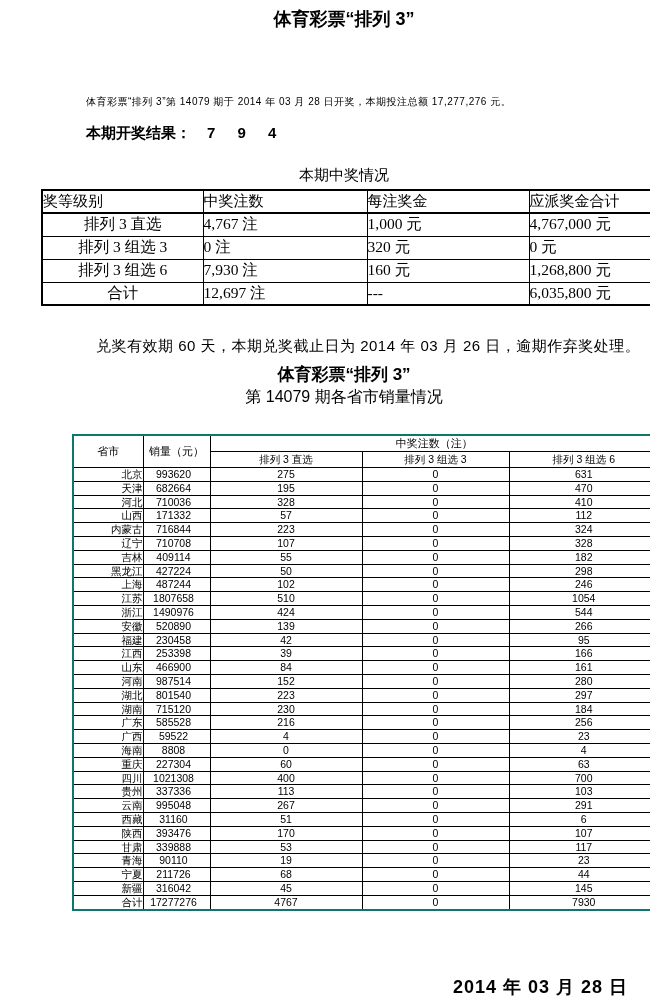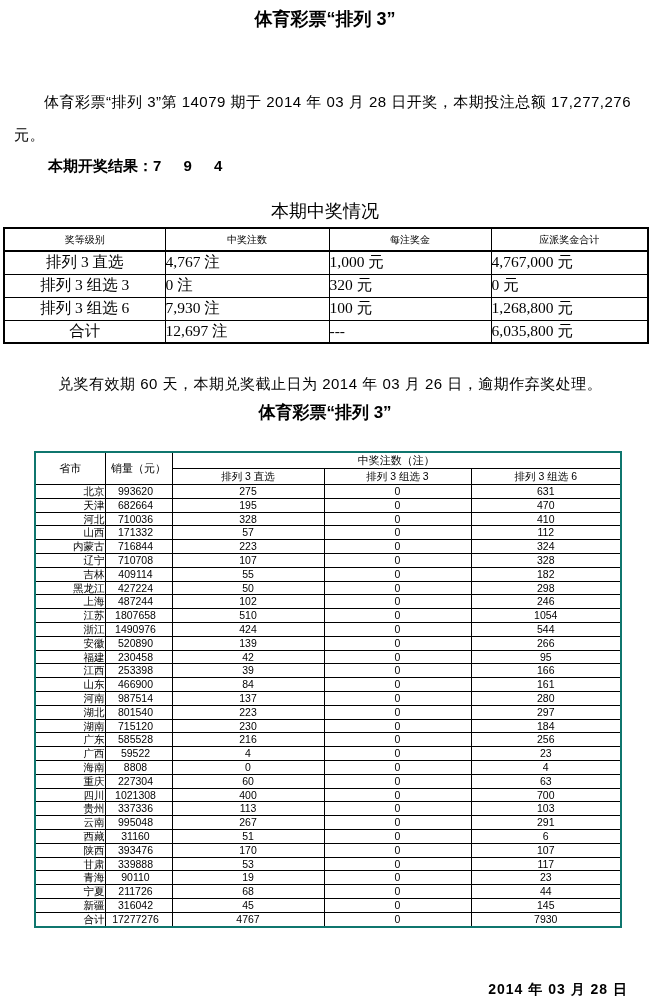--- a/index.html
+++ b/index.html
@@ -2,50 +2,50 @@
 <html><head>
 <meta charset="utf-8">
 <style>
   * { box-sizing: border-box; }
   html, body { margin: 0; padding: 0; }
   body {
     width: 650px; height: 1000px;
     background: #ffffff; color: #000000;
     font-family: "Liberation Sans", "DejaVu Sans", sans-serif;
   }
-  .page { position: relative; width: 650px; height: 1000px; overflow: hidden; }
+  .page { position: relative; width: 650px; height: 1000px; overflow: hidden; padding-left: 38px; }
 
   .doc-title { text-align: center; font-size: 18px; font-weight: bold; line-height: 23px; margin: 0; }
   .doc-title.first { padding-top: 8px; }
 
   .intro {
-    margin: 54px 7px 0 14px;
-    font-size: 15px; line-height: 33px;
+    margin: 54px 7px 0 28px;
+    font-size: 10px; line-height: 33px;
     text-indent: 2em; letter-spacing: 0.5px;
   }
   .result-line {
     margin: 6px 0 0 48px;
     font-size: 15px; font-weight: bold;
   }
-  .result-digits { letter-spacing: 9px; font-weight: bold; text-align: center; }
-
-  .prize-title { margin-top: 23px; text-align: center; font-size: 18px; }
+  .result-digits { letter-spacing: 9px; margin-left: 16px; font-weight: bold; text-align: center; }
+
+  .prize-title { margin-top: 23px; text-align: center; font-size: 15px; }
 
   table { border-collapse: collapse; table-layout: fixed; }
   table.prize {
     margin: 4px 0 0 3px; width: 644px;
     border: 2px solid #000;
     font-family: "Liberation Serif", "DejaVu Serif", serif;
     font-size: 15.5px;
   }
   table.prize th, table.prize td { border: 1px solid #000; height: 23px; padding: 0; }
   table.prize thead th {
     font-family: "Liberation Sans", sans-serif;
-    font-weight: normal; font-size: 10px;
-    border-bottom: 2px solid #000; text-align: center;
+    font-weight: normal; font-size: 15px;
+    border-bottom: 2px solid #000; text-align: left;
   }
   table.prize td.cat { text-align: center; }
   table.prize td.num { text-align: left; padding-right: 6px; }
 
   .notice {
     margin: 26px 7px 0 28px;
     font-size: 15px; line-height: 27px;
     text-indent: 2em; letter-spacing: 0.5px;
   }
   .sales-title1 { margin-top: 5px; text-align: center; font-size: 17px; font-weight: bold; line-height: 22px; }
@@ -60,21 +60,21 @@
   table.sales thead th { font-weight: normal; font-size: 11px; text-align: center; }
   table.sales thead tr.h1 th { height: 16px; }
   table.sales thead tr.h2 th { height: 16px; font-size: 10.5px; }
   table.sales td { height: 12.8px; line-height: 12.8px; }
   table.sales td.prov { text-align: right; }
   table.sales td.sale { text-align: center; padding-right: 6px; }
   table.sales td.cnt  { text-align: center; }
 
   .date-footer {
     position: absolute; right: 22px; bottom: 1px;
-    font-size: 14px; font-weight: bold; letter-spacing: 1px;
+    font-size: 18px; font-weight: bold; letter-spacing: 1px;
   }
 </style>
 </head>
 <body>
 
 <div class="page">
 
   <h1 class="doc-title first">体育彩票“排列 3”</h1>
 
   <p class="intro">体育彩票“排列 3”第 14079 期于 2014 年 03 月 28 日开奖，本期投注总额 17,277,276 元。</p>
@@ -109,35 +109,36 @@
         </tr>
         <tr>
           <td class="cat">排列 3 组选 3</td>
           <td class="num">0 注</td>
           <td class="num">320 元</td>
           <td class="num">0 元</td>
         </tr>
         <tr>
           <td class="cat">排列 3 组选 6</td>
           <td class="num">7,930 注</td>
-          <td class="num">100 元</td>
+          <td class="num">160 元</td>
           <td class="num">1,268,800 元</td>
         </tr>
         <tr>
           <td class="cat">合计</td>
           <td class="num">12,697 注</td>
           <td class="num">---</td>
           <td class="num">6,035,800 元</td>
         </tr>
       </tbody>
   </table>
 
   <p class="notice">兑奖有效期 60 天，本期兑奖截止日为 2014 年 03 月 26 日，逾期作弃奖处理。</p>
 
   <div class="sales-title1">体育彩票“排列 3”</div>
+  <div class="sales-title2">第 14079 期各省市销量情况</div>
 
   <table class="sales">
     <colgroup>
       <col style="width:70px">
         <col style="width:67px">
         <col style="width:152px">
         <col style="width:147px">
         <col style="width:150px">
     </colgroup>
     <thead>
@@ -254,21 +255,21 @@
         <tr>
           <td class="prov">山东</td>
           <td class="sale">466900</td>
           <td class="cnt">84</td>
           <td class="cnt">0</td>
           <td class="cnt">161</td>
         </tr>
         <tr>
           <td class="prov">河南</td>
           <td class="sale">987514</td>
-          <td class="cnt">137</td>
+          <td class="cnt">152</td>
           <td class="cnt">0</td>
           <td class="cnt">280</td>
         </tr>
         <tr>
           <td class="prov">湖北</td>
           <td class="sale">801540</td>
           <td class="cnt">223</td>
           <td class="cnt">0</td>
           <td class="cnt">297</td>
         </tr>

